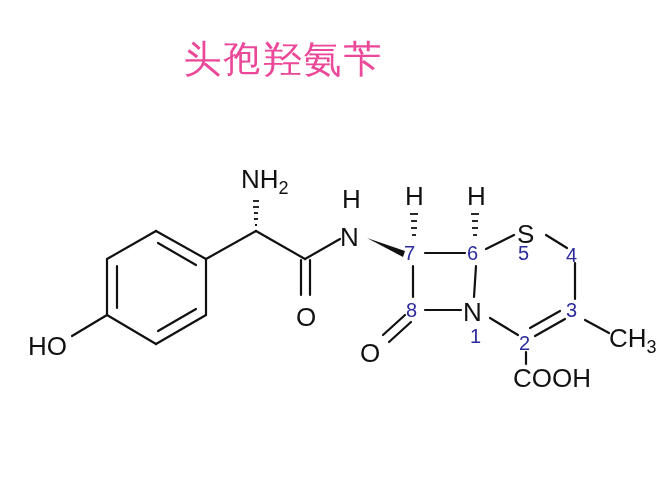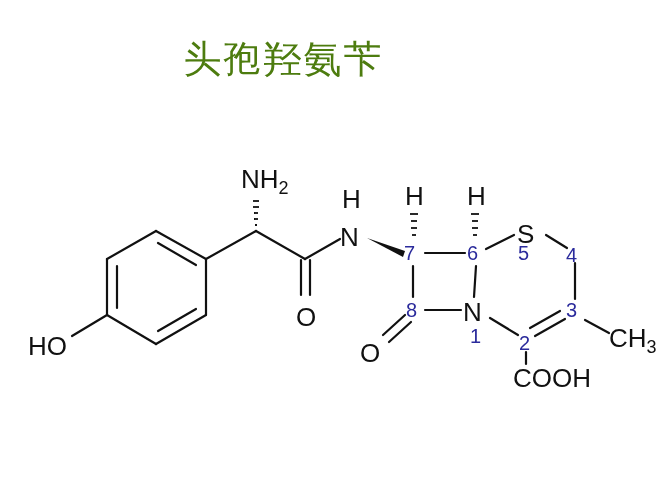--- a/index.html
+++ b/index.html
@@ -1,19 +1,19 @@
 <!DOCTYPE html>
 <html><head>
 <meta charset="utf-8">
 <style>
   html, body { margin: 0; padding: 0; background: #ffffff; }
   body { width: 667px; height: 500px; position: relative; overflow: hidden; }
   .title {
     position: absolute; left: 0; top: 34px; width: 567px; text-align: center;
-    font-family: "DejaVu Serif", serif; font-size: 38px; color: #4d7c0f; letter-spacing: 2px;
+    font-family: "DejaVu Serif", serif; font-size: 38px; color: #ec4899; letter-spacing: 2px;
   }
   svg { position: absolute; left: 0; top: 0; }
   .lbl { font-family: "Liberation Sans", sans-serif; font-size: 26px; fill: #111; }
   .sub { font-family: "Liberation Sans", sans-serif; font-size: 18px; fill: #111; }
   .num { font-family: "Liberation Sans", sans-serif; font-size: 20px; fill: #2b2b9c; }
   .bond { stroke: #111; stroke-width: 2.2; fill: none; stroke-linecap: round; }
 </style>
 </head>
 <body>
 

